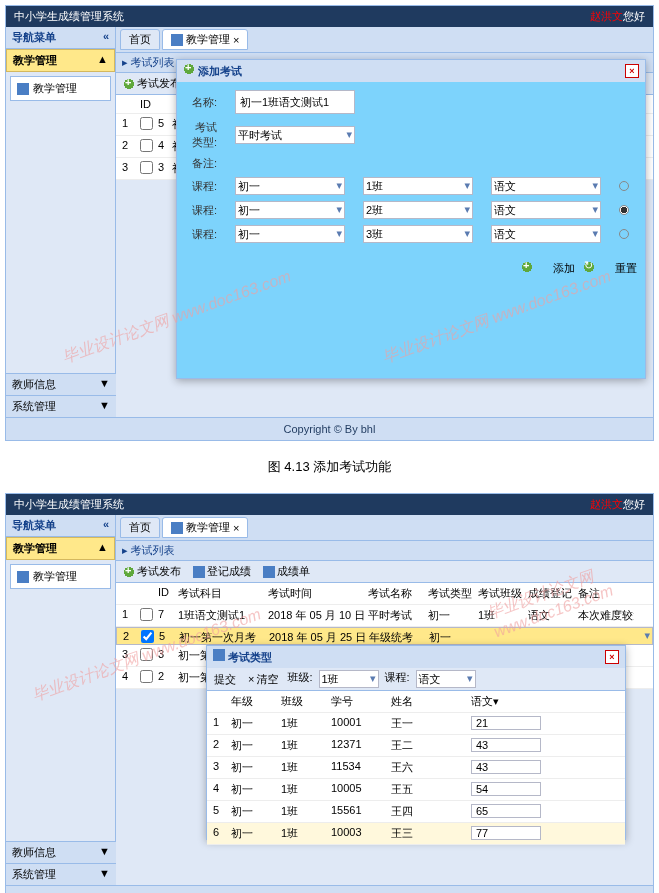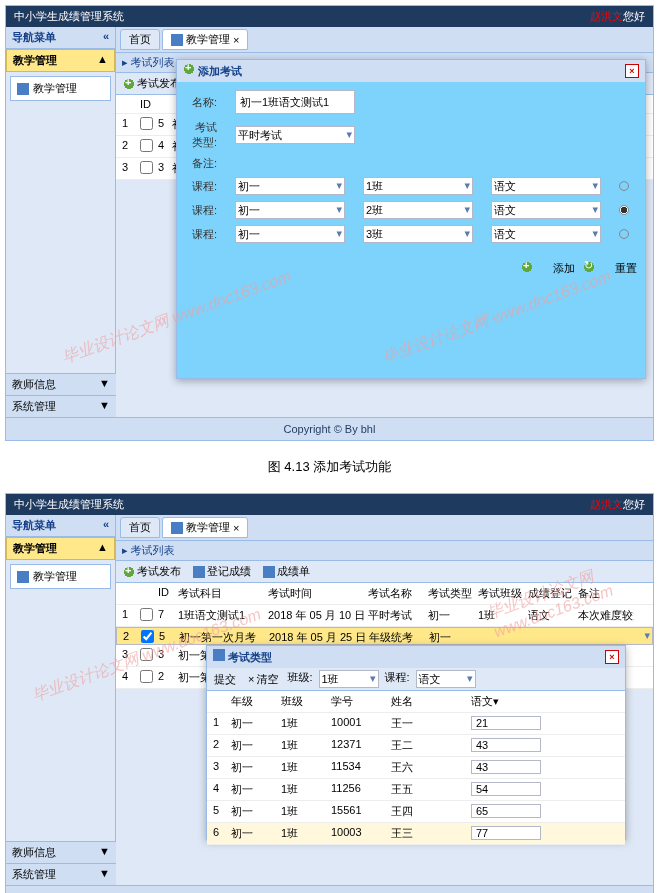--- a/index.html
+++ b/index.html
@@ -366,21 +366,21 @@
               <div class="gc" style="width:50px">1班</div>
               <div class="gc" style="width:60px">11534</div>
               <div class="gc" style="width:60px">王六</div>
               <div class="gc" style="width:20px"></div>
               <div class="gc" style="width:80px"><input class="frm-inp" style="width: 70px; height: 14px;" value="43"></div>
             </div>
             <div class="grid-row">
               <div class="gc" style="width:18px">4</div>
               <div class="gc" style="width:50px">初一</div>
               <div class="gc" style="width:50px">1班</div>
-              <div class="gc" style="width:60px">11256</div>
+              <div class="gc" style="width:60px">10005</div>
               <div class="gc" style="width:60px">王五</div>
               <div class="gc" style="width:20px"></div>
               <div class="gc" style="width:80px"><input class="frm-inp" style="width: 70px; height: 14px;" value="54"></div>
             </div>
             <div class="grid-row">
               <div class="gc" style="width:18px">5</div>
               <div class="gc" style="width:50px">初一</div>
               <div class="gc" style="width:50px">1班</div>
               <div class="gc" style="width:60px">15561</div>
               <div class="gc" style="width:60px">王四</div>

